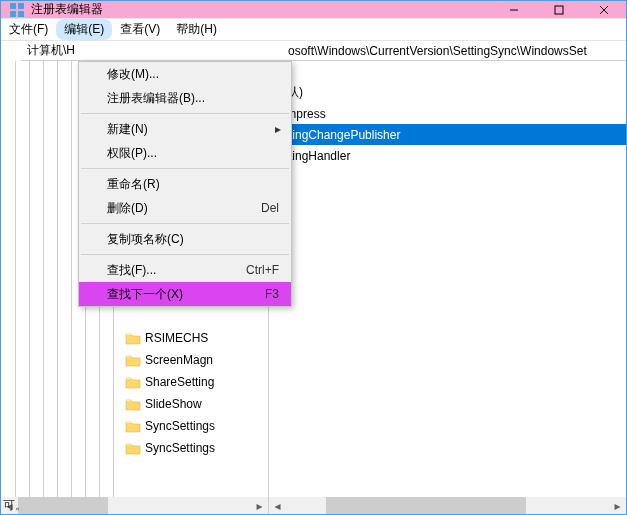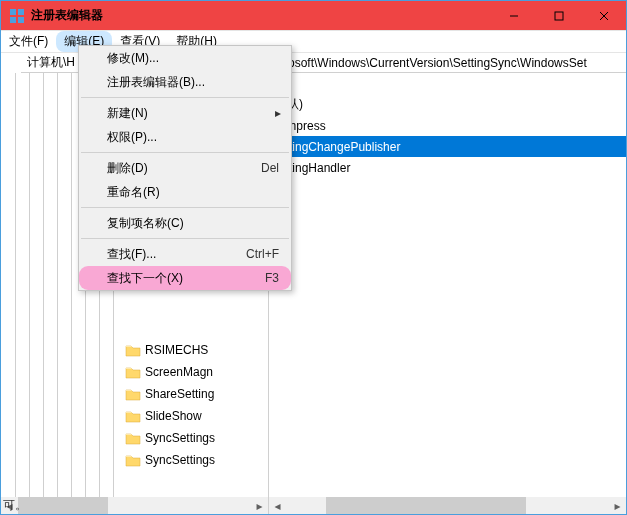--- a/index.html
+++ b/index.html
@@ -1,18 +1,18 @@
 <!DOCTYPE html>
 <html><head>
 <meta charset="utf-8">
 <style>
 * { margin: 0; padding: 0; box-sizing: border-box; font-family: "Microsoft YaHei", "Segoe UI", sans-serif; font-size: 12px; }
 body { background: #fff; overflow: hidden; }
 .window { width: 627px; height: 515px; border: 1px solid #4a9edd; display: flex; flex-direction: column; background: #fff; position: relative; }
-.titlebar { height: 30px; background: #ef4444; display: flex; align-items: center; padding: 0 0 0 8px; border-bottom: 1px solid #e5e5e5; font-weight: bold; }
+.titlebar { height: 18px; background: #f9a8d4; display: flex; align-items: center; padding: 0 0 0 8px; border-bottom: 1px solid #e5e5e5; }
 .titlebar-icon { width: 16px; height: 16px; margin-right: 6px; }
 .title { flex: 1; color: #000; }
 .win-btn { width: 45px; height: 29px; display: flex; align-items: center; justify-content: center; color: #000; }
 .menubar { height: 22px; background: #fff; display: flex; align-items: center; padding: 0 0; border-bottom: 1px solid #e5e5e5; }
 .menu-item { padding: 2px 8px; color: #000; }
 .menu-item.active { background: #cde8ff; border-radius: 8px; }
 .addressbar { height: 20px; border-bottom: 1px solid #d0d0d0; display: flex; align-items: center; padding: 0 6px; overflow: hidden; white-space: nowrap; margin-left: 20px; }
 .content { flex: 1; display: flex; overflow: hidden; position: relative; }
 .tree-pane { width: 268px; border-right: 1px solid #d0d0d0; overflow: hidden; position: relative; }
 .tree-body { position: absolute; left: 0; right: 0; top: 0; bottom: 17px; overflow: hidden; }
@@ -24,23 +24,23 @@
 .tree-label { white-space: nowrap; overflow: hidden; text-overflow: clip; max-width: 120px; }
 .hscroll { position: absolute; left: 0; right: 0; bottom: 0; height: 17px; background: #f0f0f0; display: flex; align-items: center; }
 .hscroll-btn { width: 17px; height: 17px; background: #f0f0f0; display: flex; align-items: center; justify-content: center; color: #606060; }
 .hscroll-track { flex: 1; height: 17px; background: #f0f0f0; position: relative; }
 .hscroll-thumb { position: absolute; height: 17px; background: #cdcdcd; }
 .list-pane { flex: 1; overflow: hidden; position: relative; }
 .list-body { position: absolute; left: 0; right: 0; top: 0; bottom: 17px; overflow: hidden; }
 .list-row { height: 21px; display: flex; align-items: center; padding-left: 2px; font-size: 12px; }
 .list-row.selected { background: #0078d7; color: #fff; }
 .list-text { white-space: nowrap; }
-.dropdown { position: absolute; left: 77px; top: 44px; width: 214px; background: #f0f0f0; border: 1px solid #c5c5c5; box-shadow: 2px 2px 6px rgba(0,0,0,0.25); z-index: 100; }
+.dropdown { position: absolute; left: 77px; top: 60px; width: 214px; background: #f0f0f0; border: 1px solid #c5c5c5; box-shadow: 2px 2px 6px rgba(0,0,0,0.25); z-index: 100; }
 .dd-item { height: 24px; display: flex; align-items: center; padding: 0 12px 0 28px; position: relative; }
-.dd-item.highlight { background: #f9a8d4; border-radius: 9px; }
+.dd-item.highlight { background: #d946ef; }
 .dd-label { flex: 1; white-space: nowrap; }
 .dd-shortcut { color: #333; font-size: 12px; }
 .dd-sub { position: absolute; right: 10px; color: #333; }
 .dd-sep { height: 1px; background: #d0d0d0; margin: 3px 2px; }
 .status-text { position: absolute; left: 3px; top: 497px; font-size: 12px; color: #333; }
 </style>
 </head>
 <body>
 
 <div class="window">
@@ -193,25 +193,25 @@
       <div class="dd-sep"></div>
       <div class="dd-item">
         <span class="dd-label">新建(N)</span>
         <span class="dd-sub">▸</span>
       </div>
       <div class="dd-item">
         <span class="dd-label">权限(P)...</span>
       </div>
       <div class="dd-sep"></div>
       <div class="dd-item">
+        <span class="dd-label">重命名(R)</span>
+      </div>
+      <div class="dd-item">
         <span class="dd-label">删除(D)</span>
         <span class="dd-shortcut">Del</span>
-      </div>
-      <div class="dd-item">
-        <span class="dd-label">重命名(R)</span>
       </div>
       <div class="dd-sep"></div>
       <div class="dd-item">
         <span class="dd-label">复制项名称(C)</span>
       </div>
       <div class="dd-sep"></div>
       <div class="dd-item">
         <span class="dd-label">查找(F)...</span>
         <span class="dd-shortcut">Ctrl+F</span>
       </div>

